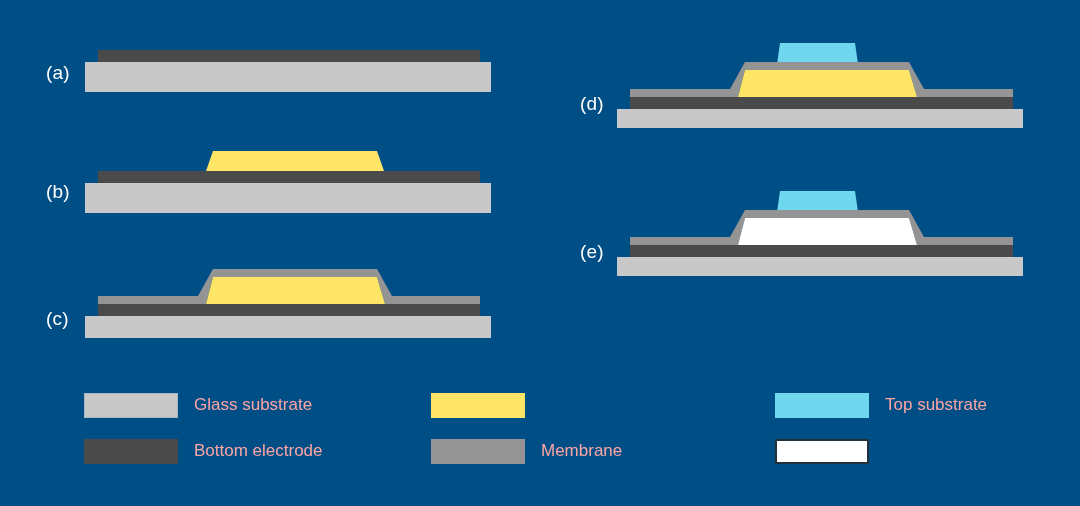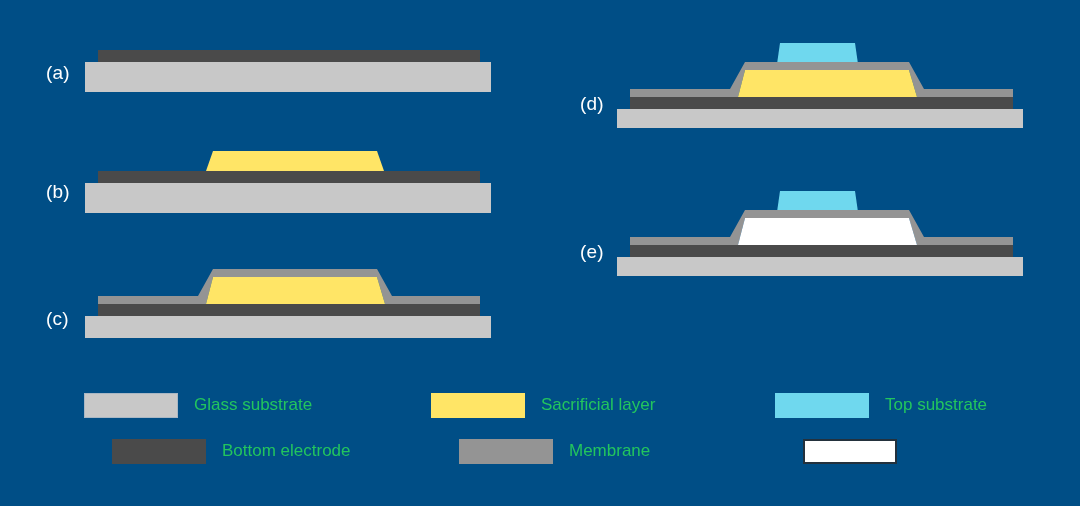--- a/index.html
+++ b/index.html
@@ -50,29 +50,29 @@
   .legend-col-1 { left: 347px; }
   .legend-col-2 { left: 691px; }
   .legend-item {
     position: absolute;
     left: 0;
     height: 26px;
     display: flex;
     align-items: center;
   }
   .legend-item.row-0 { top: 0px; }
-  .legend-item.row-1 { top: 46px; margin-left: 28px; }
+  .legend-item.row-1 { top: 46px; }
   .legend-swatch {
     width: 94px;
     height: 25px;
     box-sizing: border-box;
     flex: 0 0 auto;
   }
   .legend-text {
-    color: #22c55e;
+    color: #fca5a5;
     font-size: 17px;
     margin-left: 16px;
     white-space: nowrap;
     font-family: "Liberation Sans", sans-serif;
   }
 </style>
 </head>
 <body>
 
 <div id="root">
@@ -144,21 +144,20 @@
       </div>
       <div class="legend-item row-1">
         <span class="legend-swatch" style="background:#4A4A4A; border:1px solid #4A4A4A;"></span>
         <span class="legend-text">Bottom electrode</span>
       </div>
     </div>
 
     <div class="legend-col legend-col-1">
       <div class="legend-item row-0">
         <span class="legend-swatch" style="background:#FFE566; border:1px solid #FFE566;"></span>
-        <span class="legend-text">Sacrificial layer</span>
       </div>
       <div class="legend-item row-1">
         <span class="legend-swatch" style="background:#949494; border:1px solid #949494;"></span>
         <span class="legend-text">Membrane</span>
       </div>
     </div>
 
     <div class="legend-col legend-col-2">
       <div class="legend-item row-0">
         <span class="legend-swatch" style="background:#6FD8EE; border:1px solid #6FD8EE;"></span>

